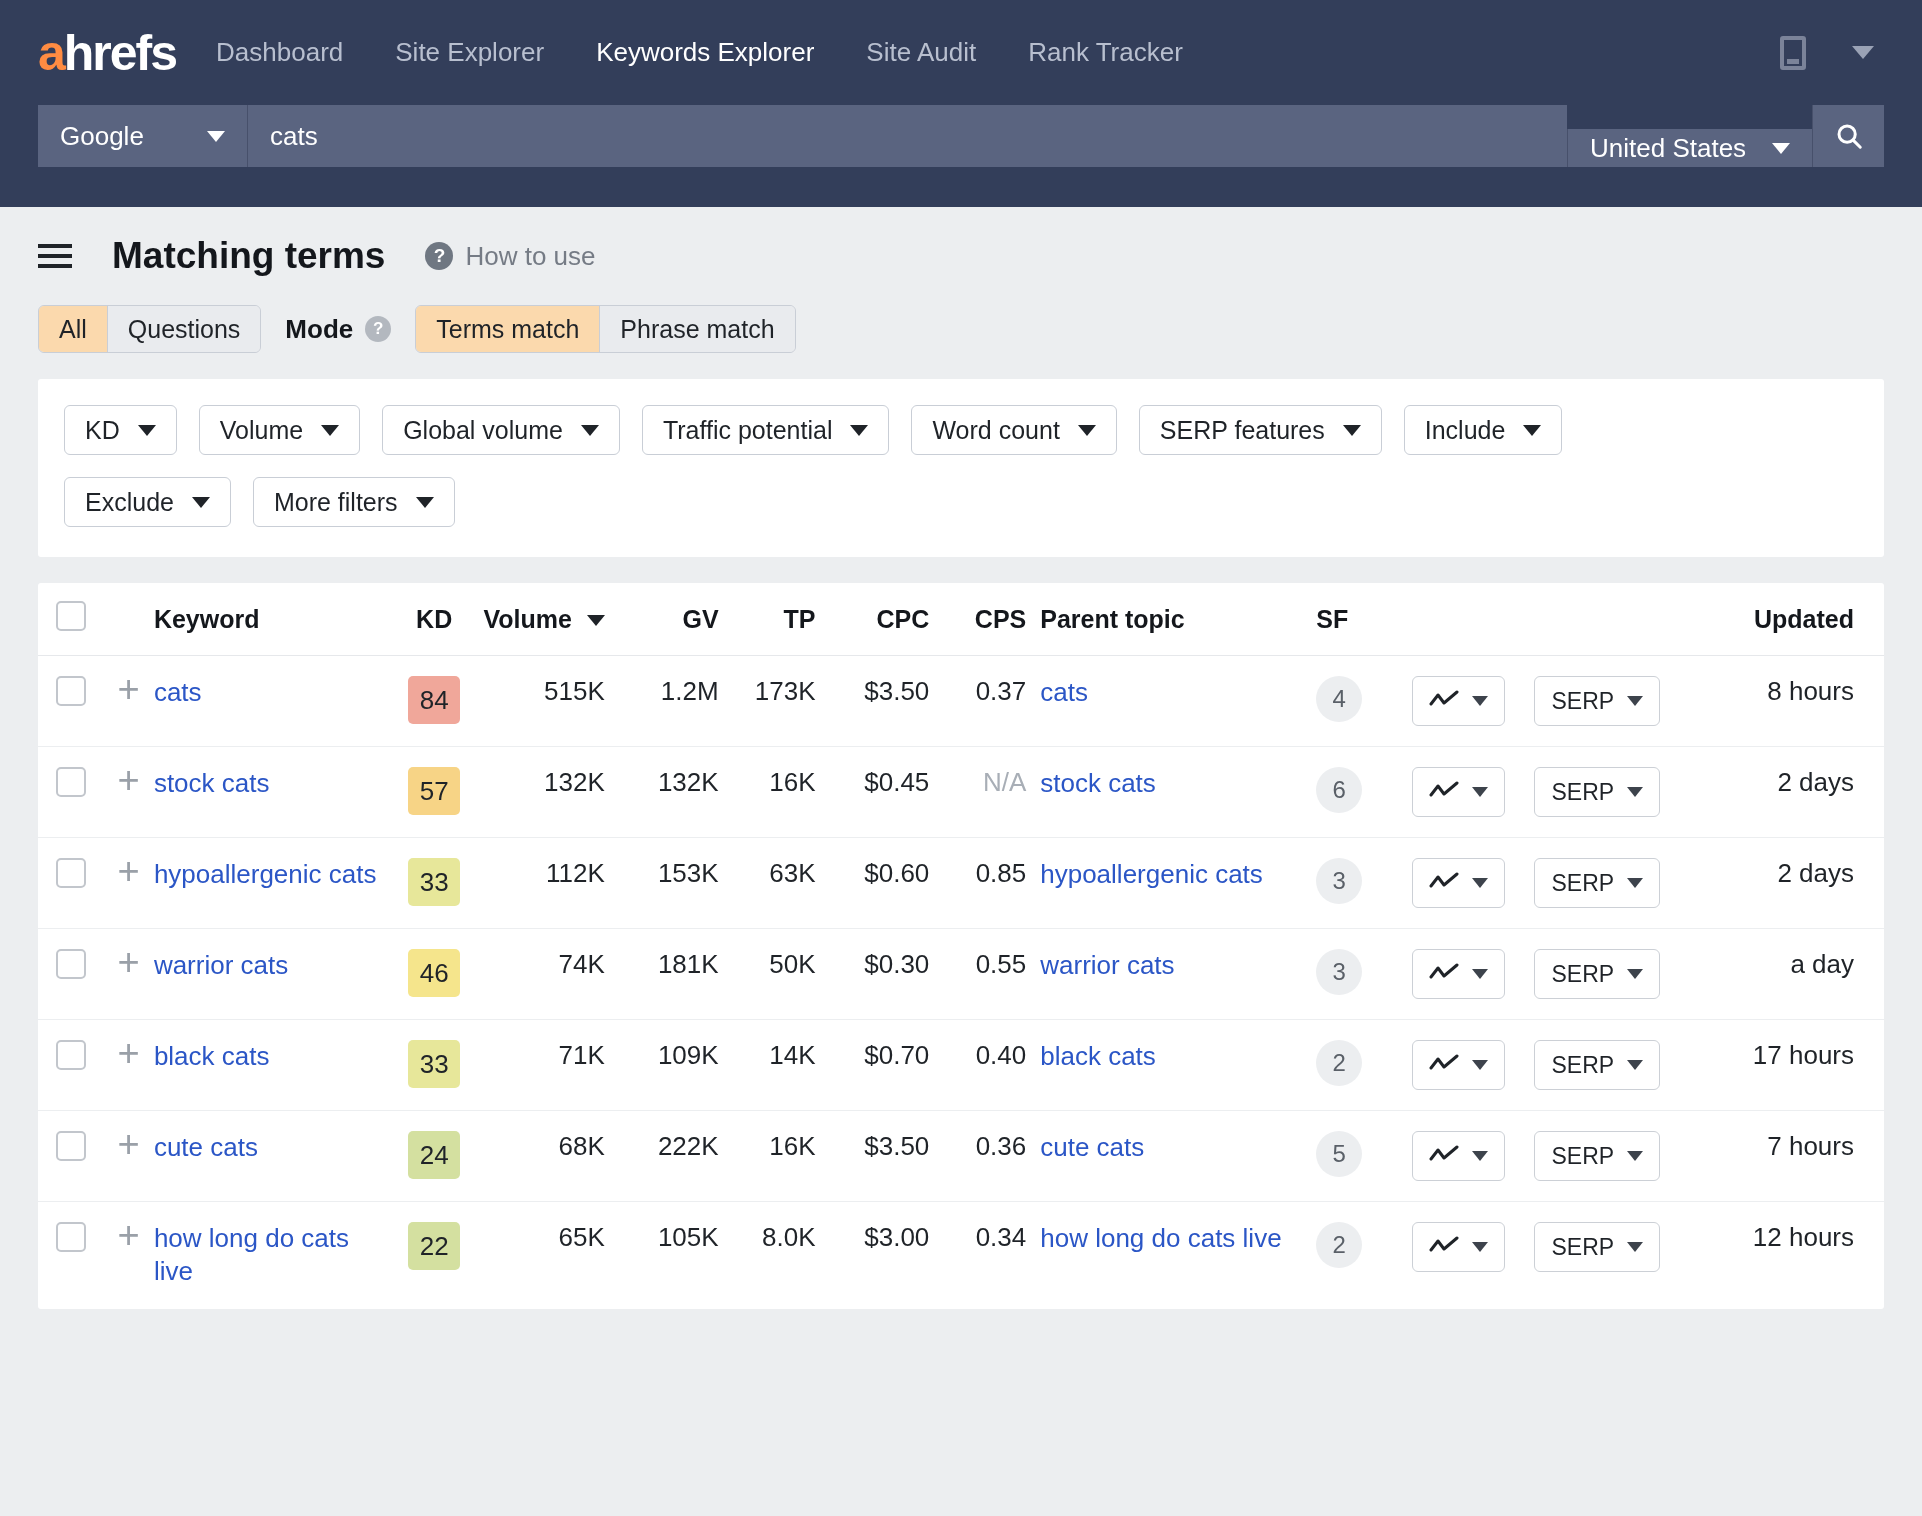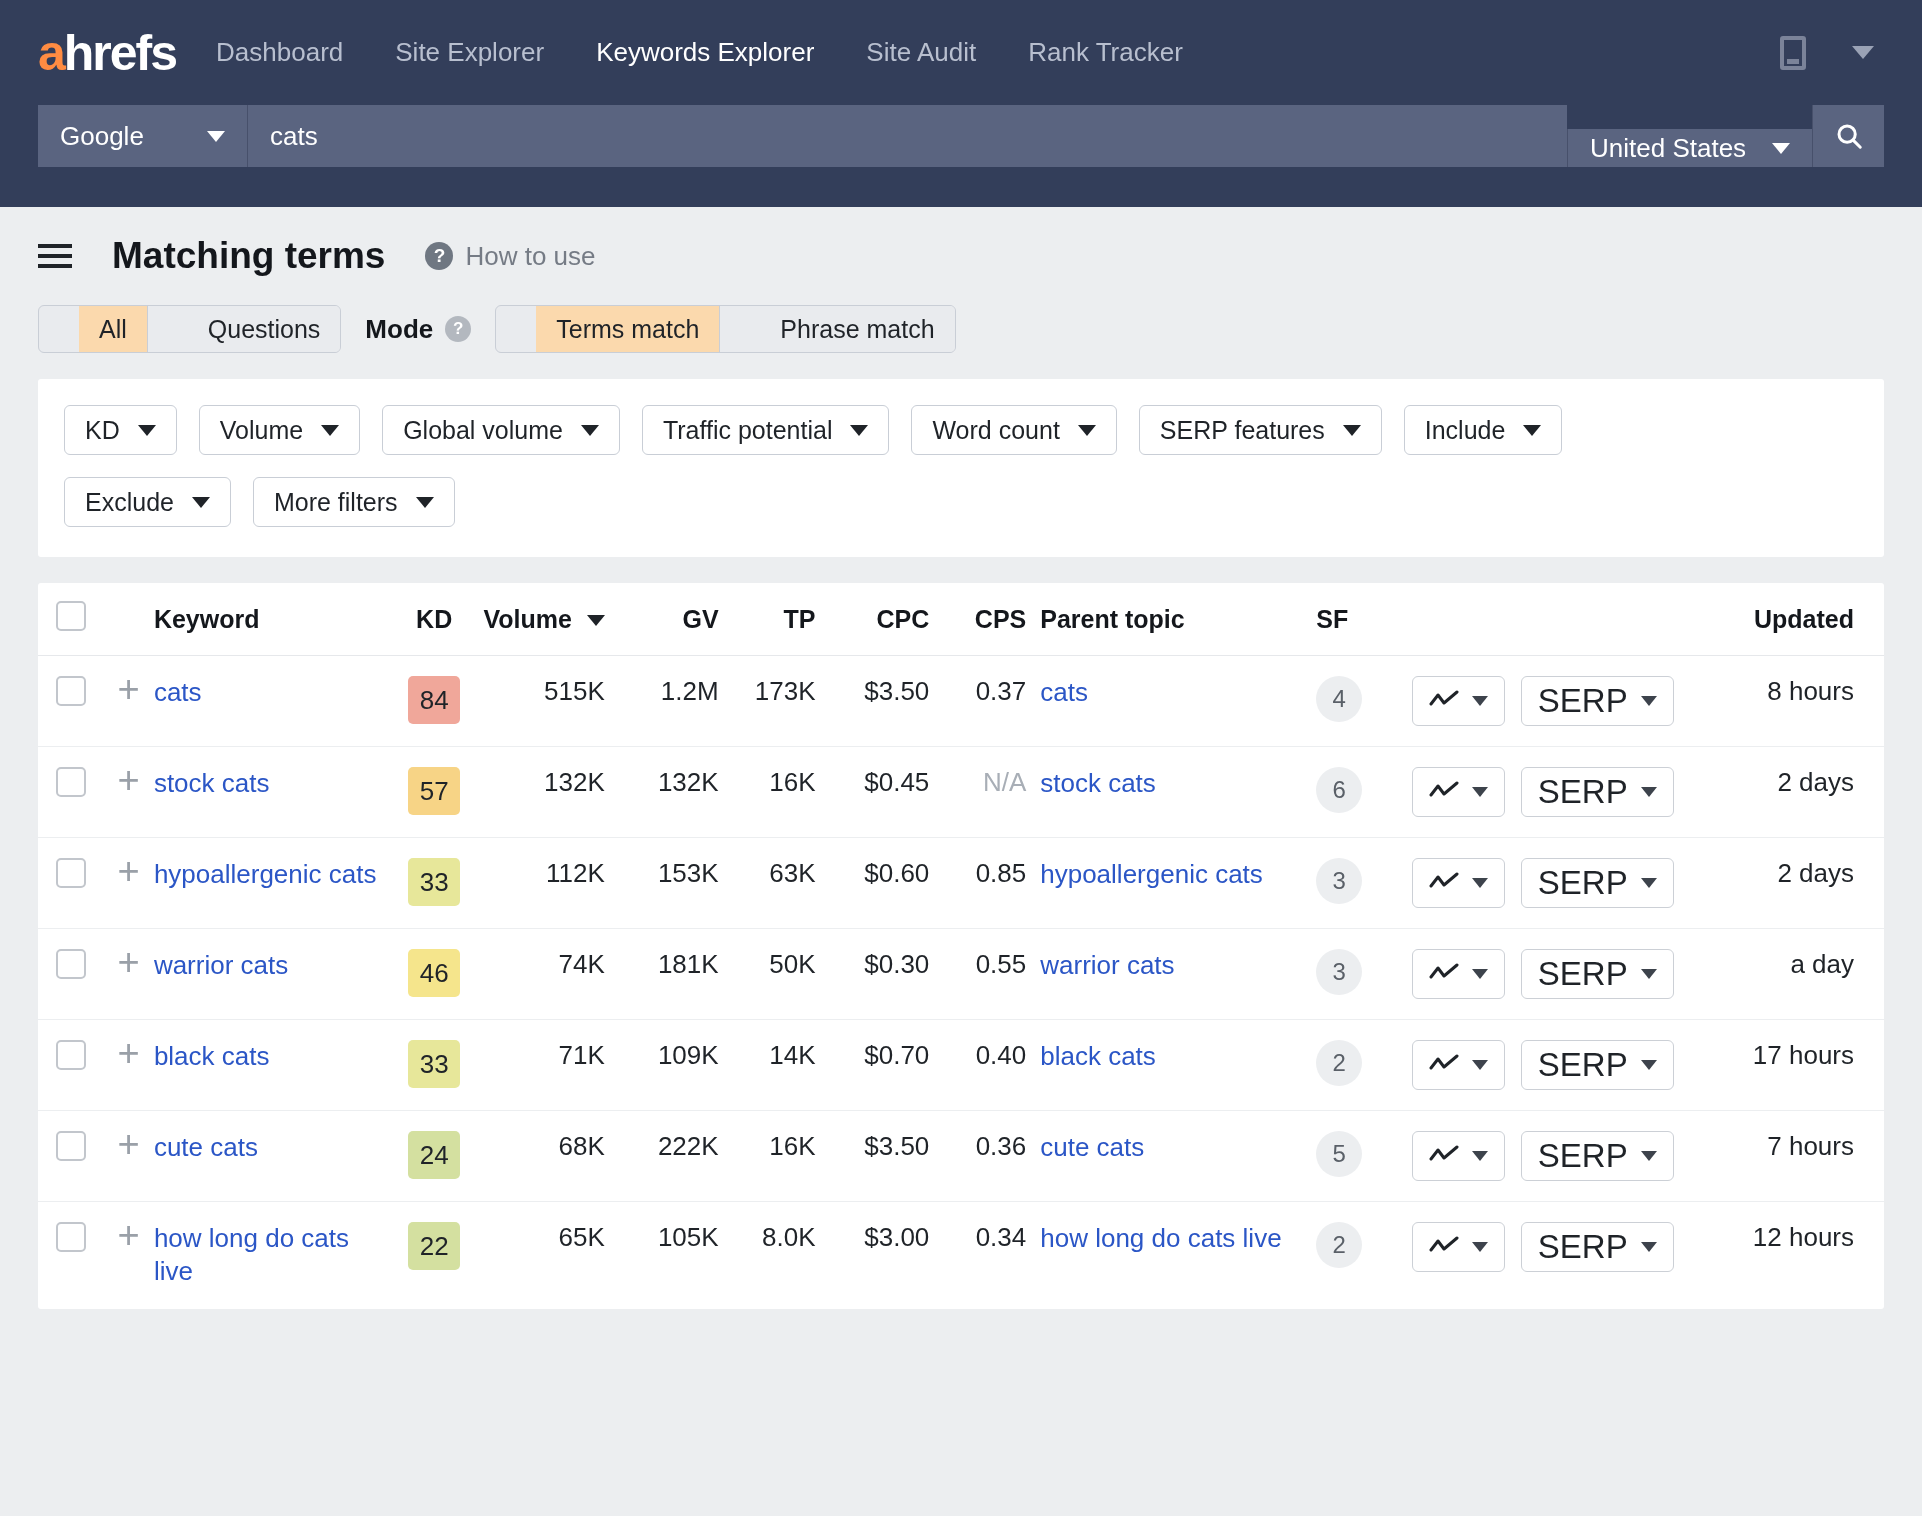--- a/index.html
+++ b/index.html
@@ -166,21 +166,20 @@
     height: 48px;
   }
   .seg-item {
     padding: 0 20px;
     display: flex; align-items: center;
     font-size: 25px;
     color: #1f2328;
     cursor: pointer;
     border-right: 1px solid #c9ced6;
     background: #e9ebee;
-    margin-left: 40px;
   }
   .seg-item:last-child { border-right: none; }
   .seg-item.sel { background: #fbd9ad; }
   .mode-label { font-size: 26px; font-weight: bold; color: #14171c; }
   .mode-group { display: flex; align-items: center; gap: 12px; }
 
   
   .filters-card {
     background: #ffffff;
     margin: 26px 38px 0 38px;
@@ -328,21 +327,21 @@
     display: inline-flex;
     align-items: center;
     justify-content: center;
     gap: 13px;
     border: 1px solid #ccd0d6;
     border-radius: 6px;
     height: 50px;
     padding: 0 16px;
     background: #fff;
     cursor: pointer;
-    font-size: 33px;
+    font-size: 23px;
     color: #1f2328;
   }
   .pad-r { padding-right: 30px; }
   .upd { color: #1f2328; white-space: nowrap; }
   .cell-pad-l { padding-left: 14px; }
 </style>
 </head>
 <body>
 
 <div class="topnav">

